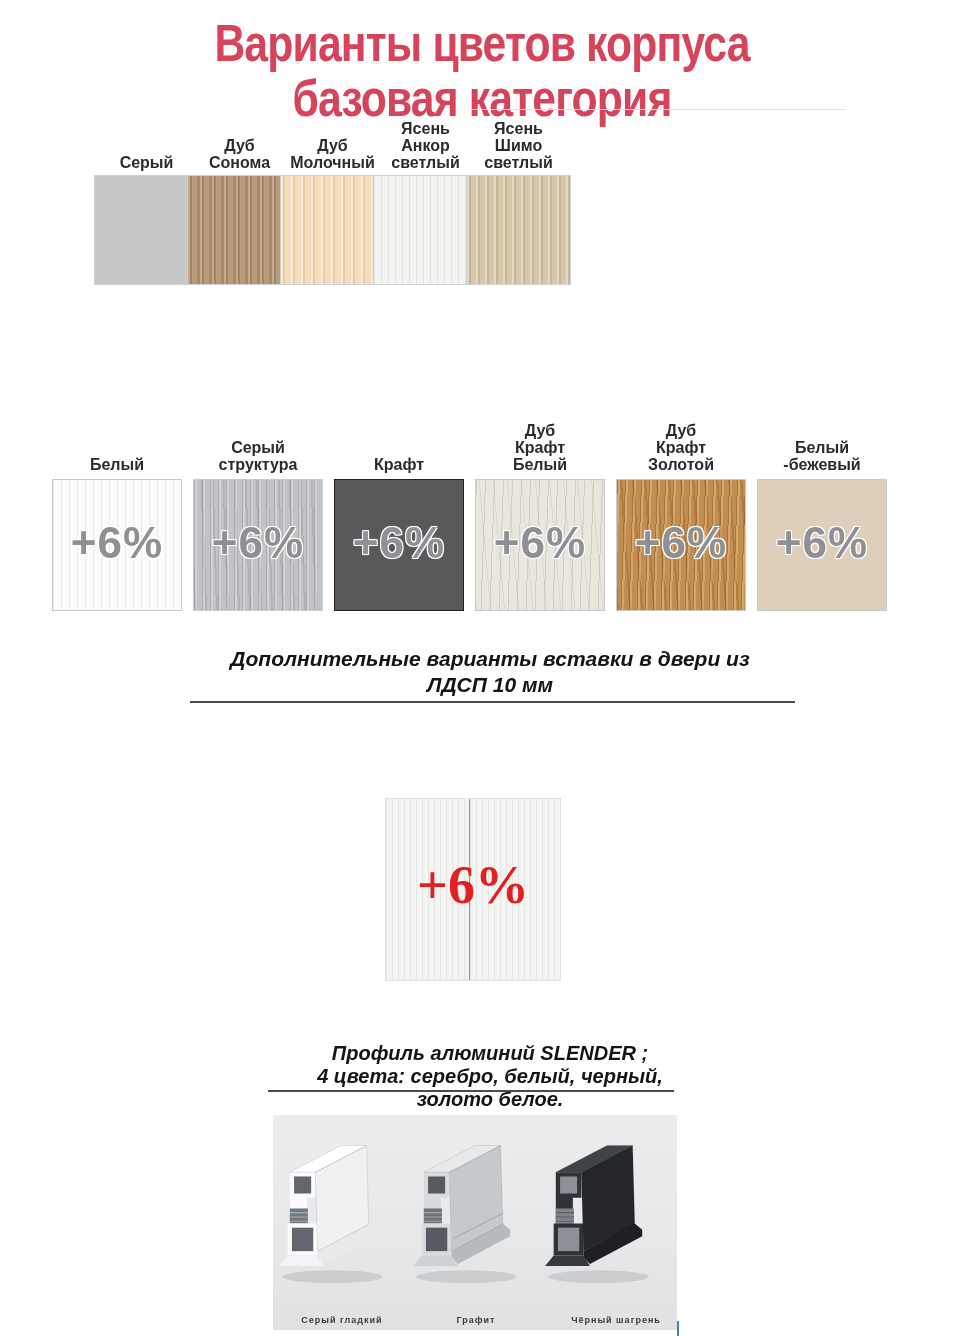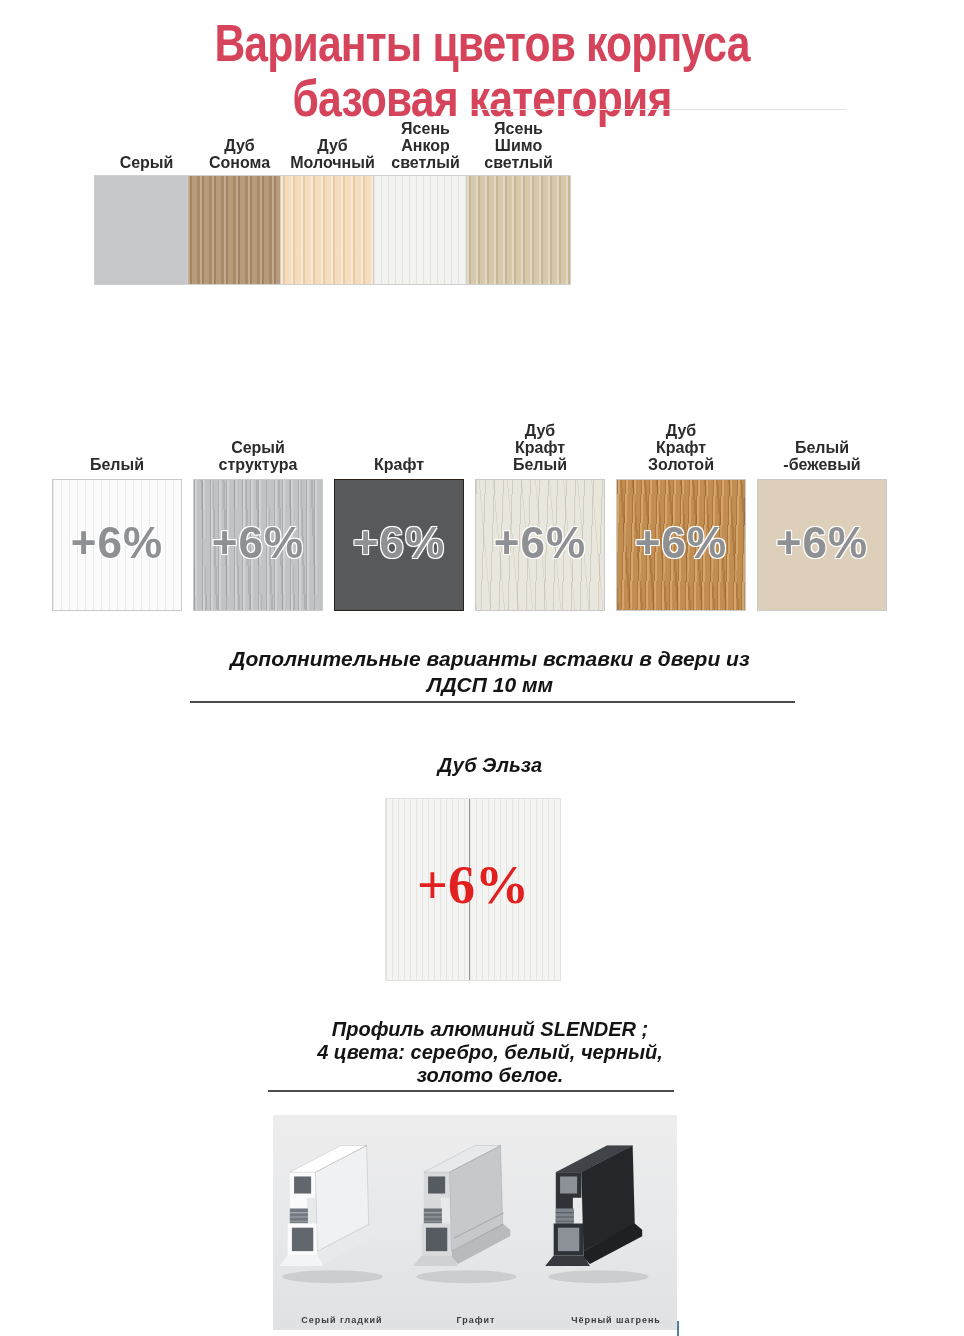--- a/index.html
+++ b/index.html
@@ -64,21 +64,21 @@
   
   .italic-head{position:absolute;left:0;right:0;text-align:center;color:#141414;
     font-weight:700;font-style:italic;white-space:pre-line;margin-left:16px;}
   .insert-head{top:646px;font-size:21px;line-height:26px;}
   .rule{position:absolute;height:2px;background:#4c4c4c;}
   .rule-insert{top:701px;left:190px;width:605px;}
   .elza-label{top:753px;font-size:20px;line-height:24px;}
   .elza-swatch{position:absolute;top:798px;left:385px;width:174px;height:181px;border:1px solid #e2e2e1;}
   .badge-red{position:absolute;left:0;right:0;top:50%;transform:translateY(-58%);text-align:center;
     font-family:"Liberation Serif",serif;font-weight:700;font-size:54px;color:#e2201f;}
-  .slender-head{top:1018px;font-size:20px;line-height:23px;}
+  .slender-head{top:1042px;font-size:20px;line-height:23px;}
   .rule-slender{top:1090px;left:268px;width:406px;}
   
   .photo{position:absolute;top:1115px;left:273px;width:404px;height:215px;
     background:linear-gradient(180deg,#ededee 0%,#e7e8e9 55%,#dfe1e2 100%);}
   .profile{position:absolute;top:12px;width:128px;height:180px;}
   .profile svg{width:100%;height:100%;}
   .plabel{position:absolute;bottom:5px;text-align:center;font-size:9px;font-weight:700;
     letter-spacing:1px;color:#3d3d3d;width:134px;}
   .plabel.l1{left:2px;}  .plabel.l2{left:136px;}  .plabel.l3{left:276px;}
   .profile.p1{left:4px;} .profile.p2{left:138px;} .profile.p3{left:270px;}
@@ -181,21 +181,20 @@
 -бежевый</div>
       <div class="swatch t-beige">
         <div class="badge-gray">+6%</div>
       </div>
     </div>
   </div>
 
   <div class="italic-head insert-head">Дополнительные варианты вставки в двери из
 ЛДСП 10 мм</div>
   <div class="rule rule-insert"></div>
-  <div class="italic-head elza-label">Дуб Эльза</div>
   <div class="elza-swatch t-elza">
     <div class="badge-red">+6%</div>
   </div>
 
   <div class="italic-head slender-head">Профиль алюминий SLENDER ;
 4 цвета: серебро, белый, черный,
 золото белое.</div>
   <div class="rule rule-slender"></div>
 
   <div class="photo">

